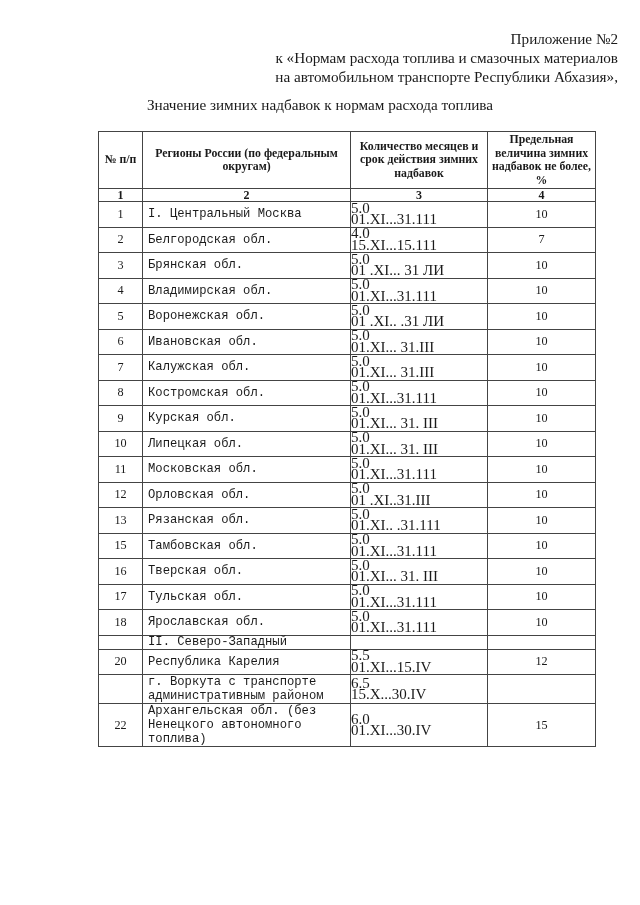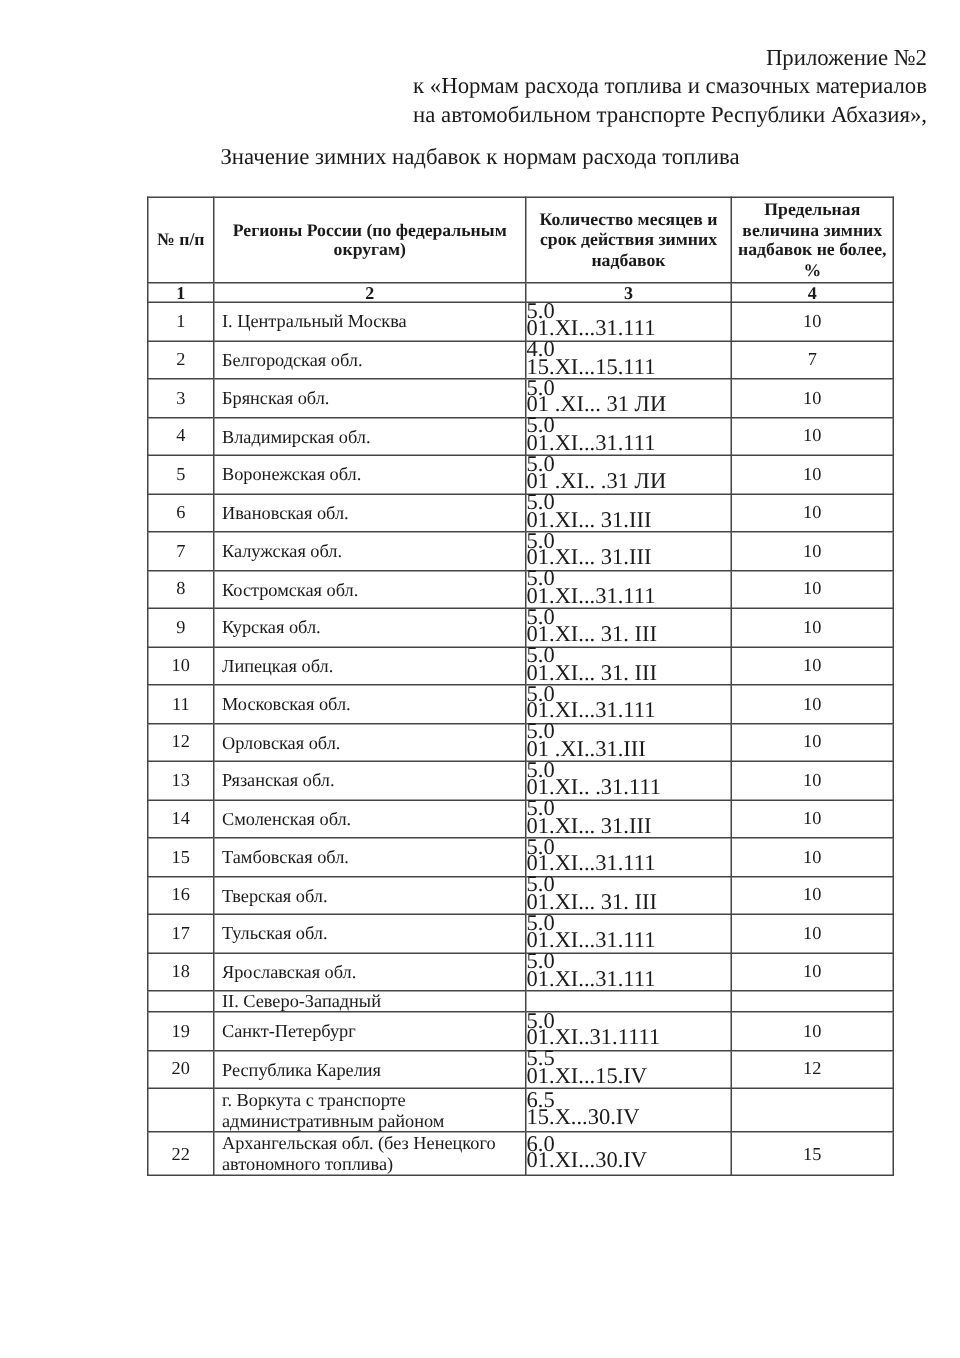--- a/index.html
+++ b/index.html
@@ -11,21 +11,21 @@
   .title { position:absolute; left:0; width:640px; top:96px; text-align:center;
            font-weight:normal; font-size:15.2px; }
   table { position:absolute; left:98px; top:131px; border-collapse:collapse;
           table-layout:fixed; width:497px; }
   td, th { border:1px solid #444; padding:0; font-size:12.2px; }
   col.c1 { width:44px; } col.c2 { width:208px; } col.c3 { width:137px; } col.c4 { width:108px; }
   th { font-weight:bold; font-size:11.8px; line-height:13.5px; text-align:center; height:56px; vertical-align:middle; }
   tr.nums td { text-align:center; font-weight:bold; height:12px; line-height:12px; font-size:12px; }
   tr.data td { height:24.5px; }
   td.num { text-align:center; }
-  td.region { padding-left:5px; line-height:14px; }
+  td.region { padding-left:5px; line-height:14px;font-family:Liberation Mono, monospace; }
   td.term { font-size:15px; line-height:11.5px; }
   td.pct { text-align:center; }
   tr.section td { height:13px; line-height:13px;margin-left:36px; }
   tr.tall td { height:27px; }
 </style>
 </head>
 <body>
 
 <div class="annex">
   <div>Приложение №2</div>
@@ -168,29 +168,20 @@
       <tr class="data">
         <td class="num">13</td>
         <td class="region">Рязанская обл.</td>
         <td class="term">
           <div>5.0</div>
           <div>01.XI.. .31.111</div>
         </td>
         <td class="pct">10</td>
       </tr>
       <tr class="data">
-        <td class="num">14</td>
-        <td class="region">Смоленская обл.</td>
-        <td class="term">
-          <div>5.0</div>
-          <div>01.XI... 31.III</div>
-        </td>
-        <td class="pct">10</td>
-      </tr>
-      <tr class="data">
         <td class="num">15</td>
         <td class="region">Тамбовская обл.</td>
         <td class="term">
           <div>5.0</div>
           <div>01.XI...31.111</div>
         </td>
         <td class="pct">10</td>
       </tr>
       <tr class="data">
         <td class="num">16</td>
@@ -222,29 +213,20 @@
       <tr class="section">
         <td class="num"></td>
         <td class="region">II. Северо-Западный</td>
         <td class="term">
           <div></div>
           <div></div>
         </td>
         <td class="pct"></td>
       </tr>
       <tr class="data">
-        <td class="num">19</td>
-        <td class="region">Санкт-Петербург</td>
-        <td class="term">
-          <div>5.0</div>
-          <div>01.XI..31.1111</div>
-        </td>
-        <td class="pct">10</td>
-      </tr>
-      <tr class="data">
         <td class="num">20</td>
         <td class="region">Республика Карелия</td>
         <td class="term">
           <div>5.5</div>
           <div>01.XI...15.IV</div>
         </td>
         <td class="pct">12</td>
       </tr>
       <tr class="data tall">
         <td class="num"></td>

